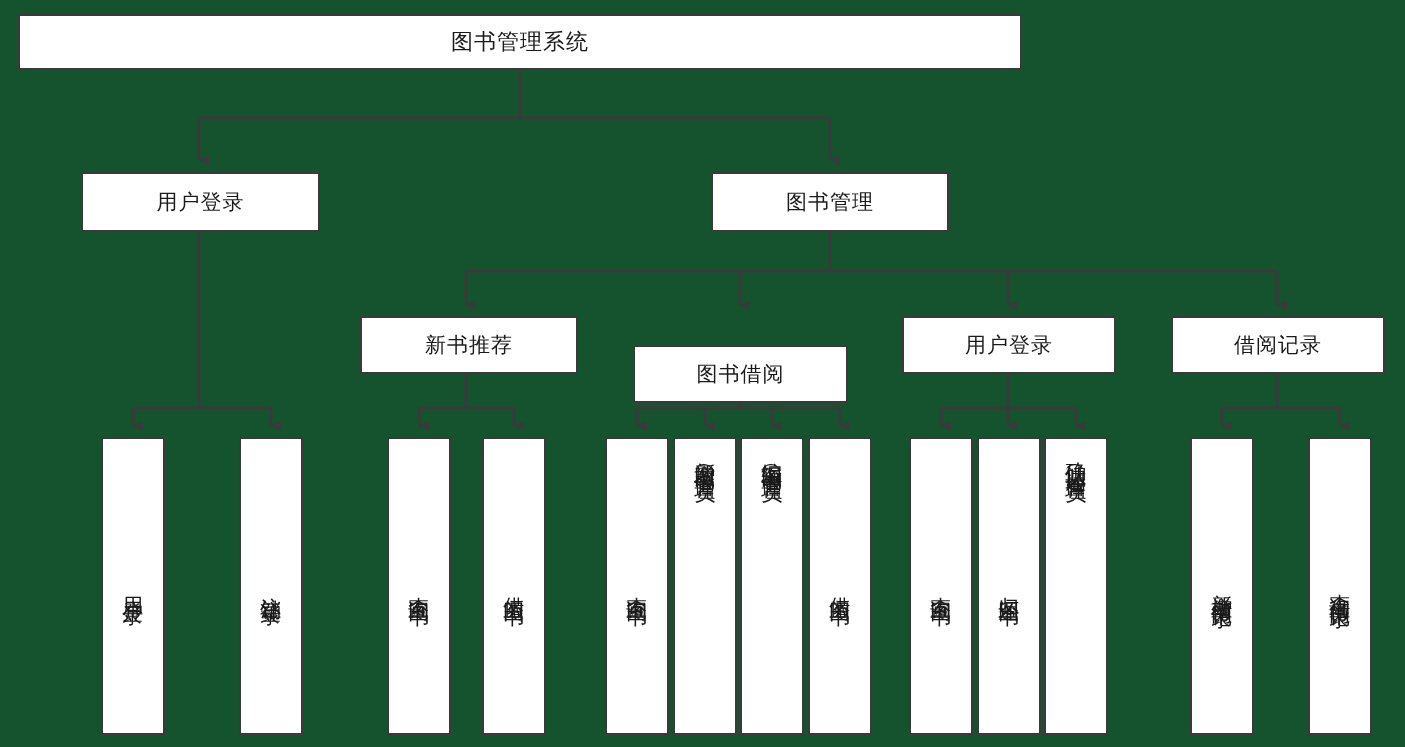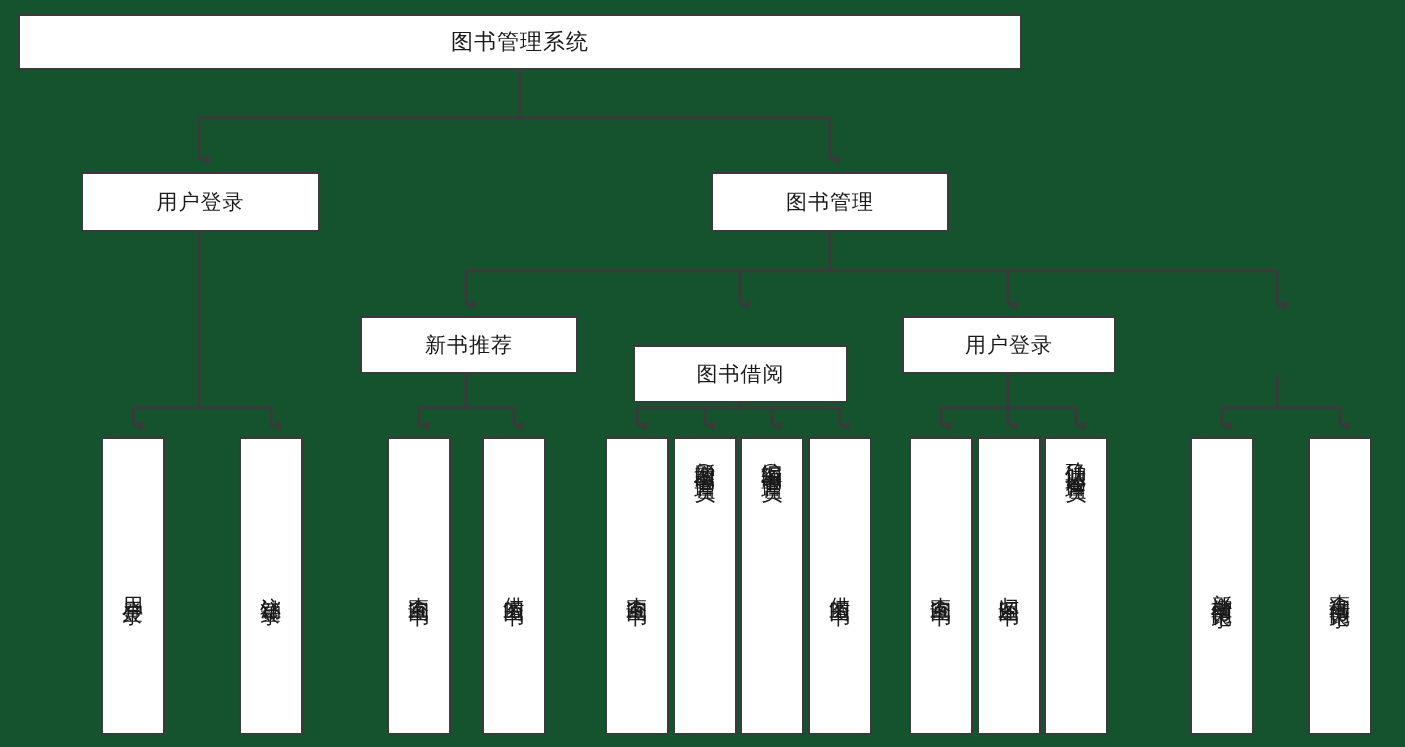--- a/index.html
+++ b/index.html
@@ -143,20 +143,23 @@
 
   <div class="node horizontal" style="left:360px; top:316px; width:218px; height:58px;">
     <span class="node-label">新书推荐</span>
   </div>
   <div class="node horizontal" style="left:633px; top:316px; width:215px; height:58px;margin-top:29px;">
     <span class="node-label">图书借阅</span>
   </div>
   <div class="node horizontal" style="left:902px; top:316px; width:214px; height:58px;">
     <span class="node-label">用户登录</span>
   </div>
+  <div class="node horizontal" style="left:1171px; top:316px; width:214px; height:58px;">
+    <span class="node-label">借阅记录</span>
+  </div>
 
   <div class="node vertical centered" style="left:101px; top:437px; width:64px; height:298px;">
     <span class="node-label">用户登录</span>
   </div>
   <div class="node vertical centered" style="left:239px; top:437px; width:64px; height:298px;">
     <span class="node-label">注销登录</span>
   </div>
 
   <div class="node vertical centered" style="left:387px; top:437px; width:64px; height:298px;">
     <span class="node-label">查询图书</span>

